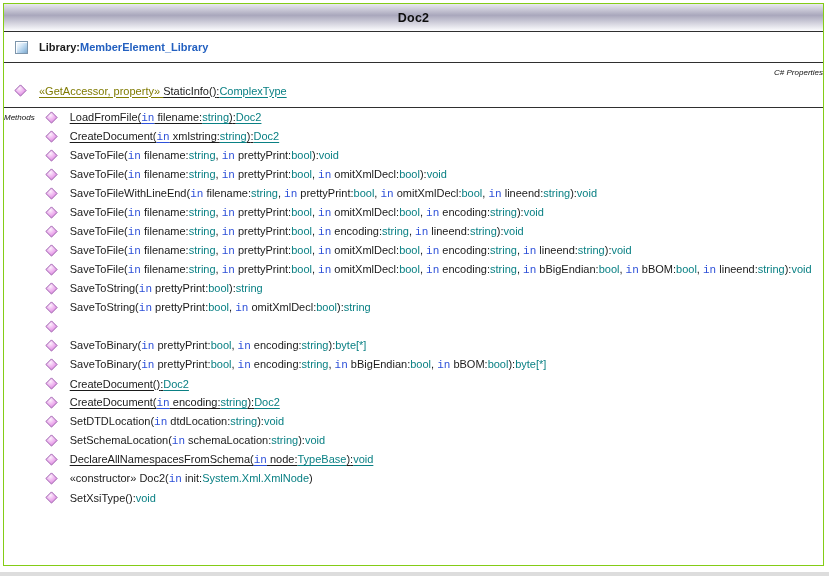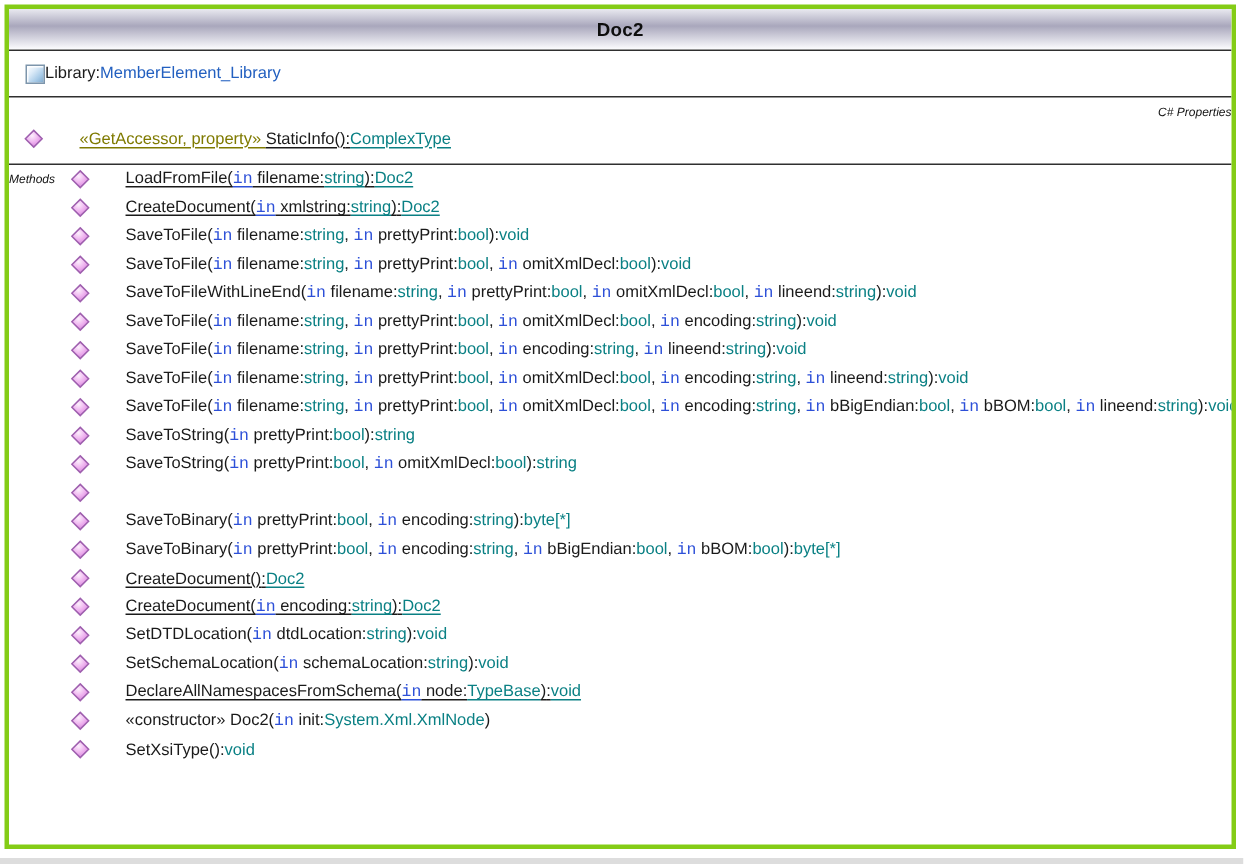--- a/index.html
+++ b/index.html
@@ -3,50 +3,50 @@
 <meta charset="utf-8">
 <style>
   html,body{margin:0;padding:0;}
   body{
     width:829px;height:578px;position:relative;background:#ffffff;
     font-family:"Liberation Sans","DejaVu Sans",sans-serif;color:#1a1a1a;
     overflow:hidden;
   }
   .class-box{
     position:absolute;left:3px;top:3px;width:821px;height:563px;
-    border:3px solid #84cc16;background:#ffffff;box-sizing:border-box;
+    border:1px solid #84cc16;background:#ffffff;box-sizing:border-box;
     display:flex;flex-direction:column;overflow:hidden;
   }
   .class-header{
     height:27px;flex:0 0 27px;border-bottom:1px solid #2f2f2f;
     background:linear-gradient(180deg,#e9e9f0 0%,#a9a7bc 42%,#fdfdff 100%);
     display:flex;align-items:center;justify-content:center;
   }
   .class-title{font-weight:bold;font-size:12.5px;color:#0e0e0e;letter-spacing:0.2px;}
   .library-row{
     height:30px;flex:0 0 30px;border-bottom:1px solid #2f2f2f;
-    display:flex;align-items:center;padding-left:11px;font-size:11px;
+    display:flex;align-items:center;padding-left:11px;gap:11px;font-size:11px;font-weight:bold;
   }
   .lib-icon{
     width:13px;height:13px;flex:0 0 13px;box-sizing:border-box;
     border:1px solid #7d95ab;
     background:linear-gradient(135deg,#ffffff 0%,#dcebf8 35%,#a8cbe8 70%,#7fa9cc 100%);
     box-shadow:inset 1px 1px 0 rgba(255,255,255,.85);
   }
   .lib-ref{color:#2360c0;}
   .section{box-sizing:border-box;}
   .section-properties{flex:0 0 45px;height:45px;border-bottom:1px solid #2f2f2f;}
   .section-methods{flex:1 1 auto;display:flex;flex-direction:row;}
   .section-header{
     text-align:right;font-style:italic;font-size:8px;color:#111;
     padding-top:5px;height:13px;flex:0 0 auto;
   }
   .member-row{
     height:19px;flex:0 0 19px;display:flex;align-items:center;
-    padding-left:10px;gap:24px;font-size:11px;white-space:nowrap;
+    padding-left:10px;gap:12px;font-size:11px;white-space:nowrap;
   }
   .member-text{display:inline-block;}
   .diamond{flex:0 0 13px;display:block;}
   .c-kw{color:#2d50d8;font-family:Liberation Mono, monospace;}
   .c-ty{color:#0a8084;}
   .c-st{color:#7f7a00;}
   .u{text-decoration:underline;text-decoration-thickness:1px;text-underline-offset:1.5px;}
   .more-row{height:19px;flex:0 0 19px;display:flex;align-items:center;padding-left:35px;font-size:11px;color:#1a1a1a;}
   .canvas-edge{position:absolute;left:0;top:572px;width:829px;height:4px;background:#dddddd;}
   .svgdefs{position:absolute;width:0;height:0;}

